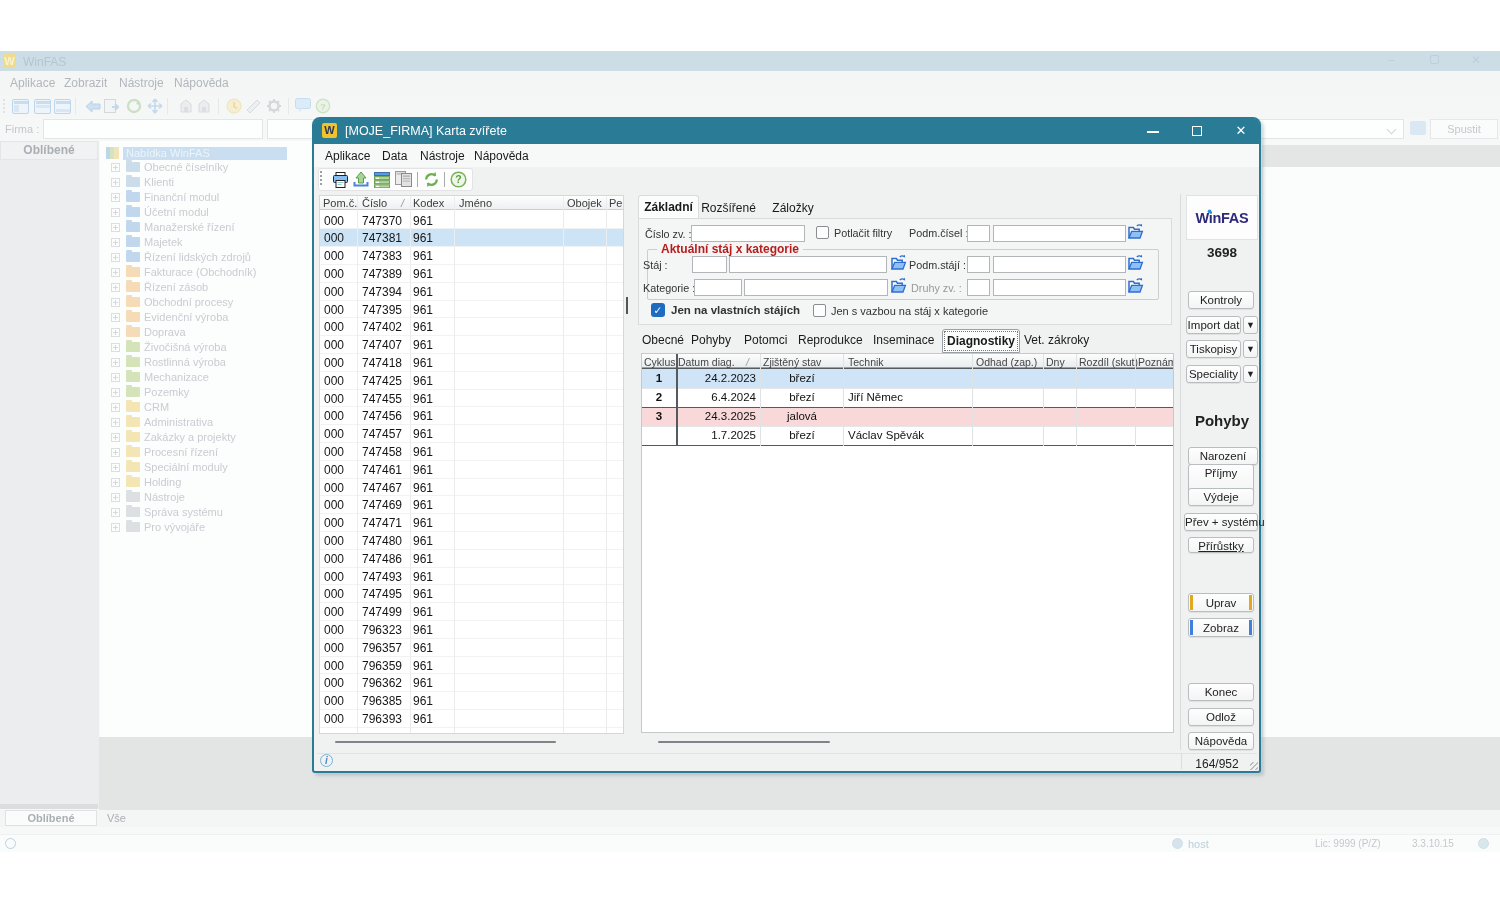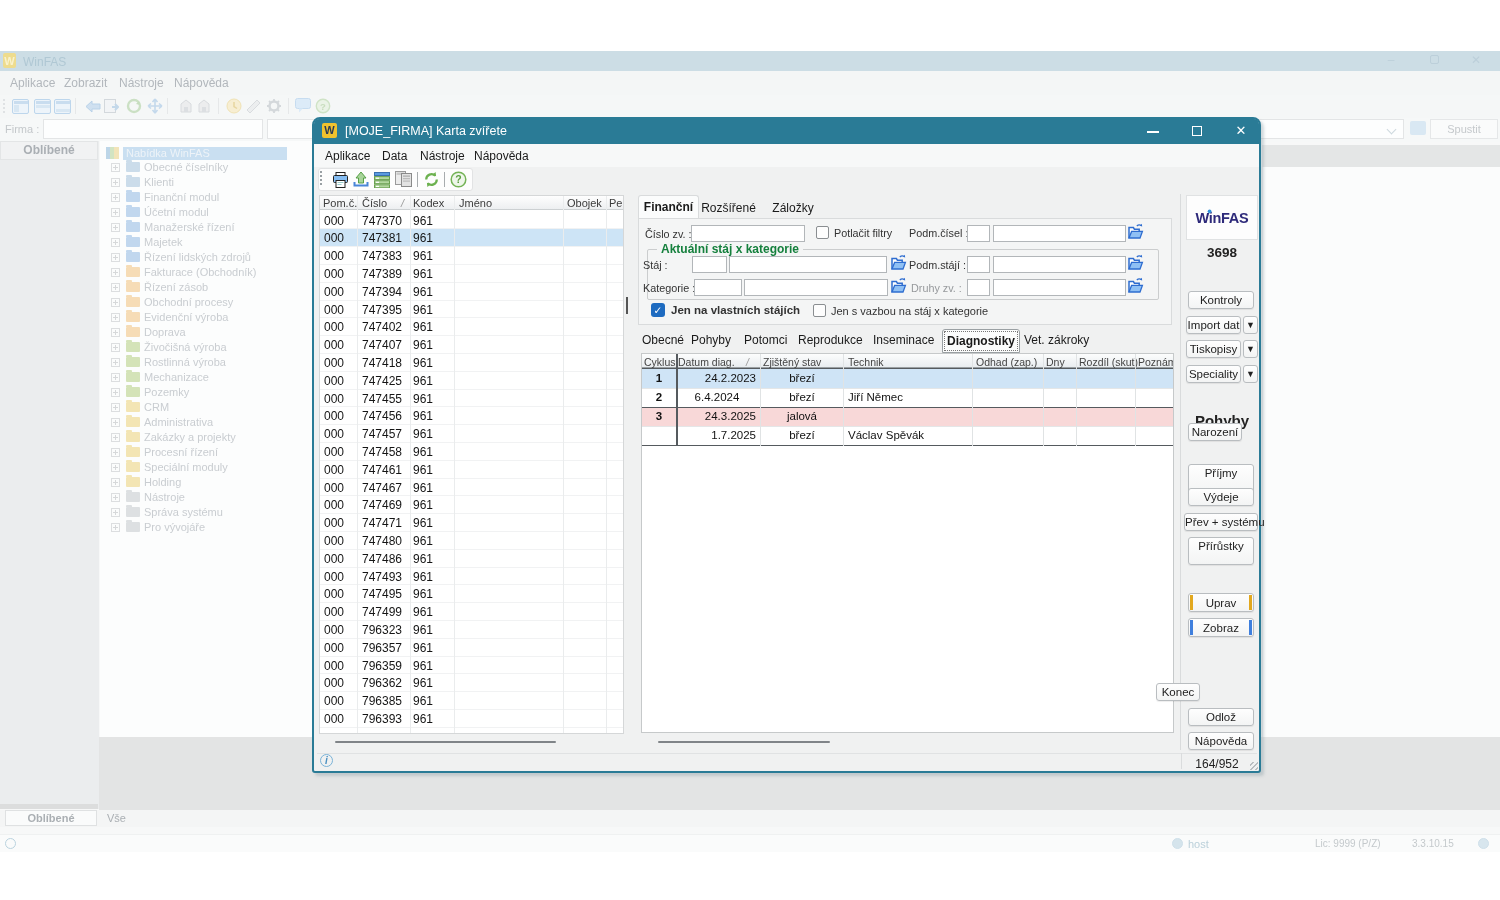--- a/index.html
+++ b/index.html
@@ -61,21 +61,21 @@
 .asel{background:#cde4f6;}
 .arline{position:absolute;left:0;width:303px;height:1px;background:#f1f2f3;}
 .avthumb{position:absolute;left:312px;top:178px;width:2px;height:17px;background:#555;}
 .hthumb{position:absolute;height:2px;background:#808488;border-radius:1px;}
 
 .rtab{position:absolute;font-size:12px;color:#1a1a1a;text-align:center;}
 .rpanel{position:absolute;left:324px;top:99px;width:534px;height:107px;background:#f4f5f5;border:1px solid #d9dbdc;}
 .flabel{position:absolute;font-size:10.8px;color:#333;white-space:nowrap;}
 .finput{position:absolute;background:#fff;border:1px solid #b2b6b9;height:17px;}
 .grpbox{position:absolute;left:8px;top:30px;width:512px;height:51px;border:1px solid #cbcdce;border-radius:2px;}
-.grptitle{position:absolute;left:18px;top:23px;background:#f4f5f5;padding:0 4px;font-size:12px;font-weight:bold;color:#15803d;}
+.grptitle{position:absolute;left:18px;top:23px;background:#f4f5f5;padding:0 4px;font-size:12px;font-weight:bold;color:#b91c1c;}
 .cb{position:absolute;width:13px;height:13px;border:1px solid #8a8e91;border-radius:2px;background:#fdfdfd;}
 .cbc{position:absolute;width:14px;height:14px;border-radius:3px;background:#1e6bc0;color:#fff;font-size:10.5px;text-align:center;line-height:14px;}
 .fold{position:absolute;width:17px;height:15px;}
 
 .stab{position:absolute;font-size:12px;color:#1a1a1a;white-space:nowrap;}
 .dtable{position:absolute;left:327px;top:234px;width:533px;height:380px;background:#fff;border:1px solid #c6c9ca;overflow:hidden;}
 .dthead{position:absolute;left:0;top:0;width:531px;height:14px;background:linear-gradient(#fcfdfd,#e9edf0);border-bottom:1px solid #9aa0a3;}
 .dthead span{position:absolute;top:2px;font-size:10.5px;color:#444;white-space:nowrap;}
 .dtcol{position:absolute;top:0;width:1px;background:#e0e3e4;}
 .dtrow{position:absolute;left:0;width:531px;height:19px;font-size:11.5px;color:#111;}
@@ -579,21 +579,21 @@
           <div class="acol" style="left:90px;"></div>
           <div class="acol" style="left:134px;"></div>
           <div class="acol" style="left:243px;"></div>
           <div class="acol" style="left:286px;"></div>
         </div>
   </div>
   <div class="avthumb"></div>
   <div class="hthumb" style="left:21px;top:622px;width:221px;"></div>
   <div class="hthumb" style="left:344px;top:622px;width:172px;"></div>
 
-  <div class="rtab" style="left:324px;top:76px;width:61px;height:24px;background:#fbfcfc;border:1px solid #d9dbdc;border-bottom:none;border-radius:3px 3px 0 0;font-weight:bold;line-height:23px;">Finanční</div>
+  <div class="rtab" style="left:324px;top:76px;width:61px;height:24px;background:#fbfcfc;border:1px solid #d9dbdc;border-bottom:none;border-radius:3px 3px 0 0;font-weight:bold;line-height:23px;">Základní</div>
   <div class="rtab" style="left:385px;top:80px;width:59px;line-height:19px;">Rozšířené</div>
   <div class="rtab" style="left:452px;top:80px;width:54px;line-height:19px;">Záložky</div>
   <div class="rpanel">
     <div class="flabel" style="left:6px;top:9px;">Číslo zv. :</div>
     <div class="finput" style="left:52px;top:6px;width:114px;"></div>
     <div class="cb" style="left:177px;top:7px;"></div>
     <div class="flabel" style="left:195px;top:8px;">Potlačit filtry</div>
     <div class="flabel" style="left:270px;top:8px;">Podm.čísel :</div>
     <div class="finput" style="left:328px;top:6px;width:23px;"></div>
     <div class="finput" style="left:354px;top:6px;width:133px;"></div>
@@ -669,21 +669,21 @@
     </div>
     <div id="dtrows">
           <div class="dtrow rowblue" style="top:15px;">
             <b style="left:0;width:34px;text-align:center;">1</b>
             <span style="left:36px;width:78px;text-align:right;">24.2.2023</span>
             <span style="left:119px;width:82px;text-align:center;">březí</span>
             <span style="left:206px;"></span>
           </div>
           <div class="dtrow " style="top:34px;">
             <b style="left:0;width:34px;text-align:center;">2</b>
-            <span style="left:36px;width:78px;text-align:center;">6.4.2024</span>
+            <span style="left:36px;width:78px;text-align:right;">6.4.2024</span>
             <span style="left:119px;width:82px;text-align:center;">březí</span>
             <span style="left:206px;">Jiří Němec</span>
           </div>
           <div class="dtrow rowpink" style="top:53px;">
             <b style="left:0;width:34px;text-align:center;">3</b>
             <span style="left:36px;width:78px;text-align:right;">24.3.2025</span>
             <span style="left:119px;width:82px;text-align:center;">jalová</span>
             <span style="left:206px;"></span>
           </div>
           <div class="dtrow " style="top:72px;">
@@ -714,32 +714,32 @@
         </svg></div>
   <div class="num3698">3698</div>
   <div class="sbtn" style="left:874px;top:172px;width:66px;height:18px;line-height:17px;">Kontroly</div>
   <div class="sbtn" style="left:872px;top:197px;width:55px;height:18px;line-height:17px;">Import dat</div>
       <div class="darr" style="left:929px;top:197px;">▼</div>
   <div class="sbtn" style="left:872px;top:221px;width:55px;height:18px;line-height:17px;">Tiskopisy</div>
       <div class="darr" style="left:929px;top:221px;">▼</div>
   <div class="sbtn" style="left:872px;top:246px;width:55px;height:18px;line-height:17px;">Speciality</div>
       <div class="darr" style="left:929px;top:246px;">▼</div>
   <div class="pohlbl">Pohyby</div>
-  <div class="sbtn" style="left:874px;top:304px;width:54px;height:18px;line-height:17px;">Narození</div>
+  <div class="sbtn" style="left:874px;top:328px;width:70px;height:18px;line-height:17px;">Narození</div>
   <div class="sbtn" style="left:874px;top:345px;width:66px;height:30px;line-height:17px;">Příjmy</div>
   <div class="sbtn" style="left:874px;top:369px;width:66px;height:18px;line-height:17px;">Výdeje</div>
   <div class="sbtn" style="left:870px;top:394px;width:74px;height:18px;line-height:17px;">Přev + systému</div>
-  <div class="sbtn" style="left:874px;top:418px;width:66px;height:28px;line-height:17px;">Přírůstky</div>
+  <div class="sbtn" style="left:874px;top:418px;width:66px;height:16px;line-height:17px;text-decoration:underline;">Přírůstky</div>
   <div class="sbtn" style="left:874px;top:474px;width:66px;height:19px;line-height:18px;">Uprav</div>
       <div style="position:absolute;left:876px;top:476px;width:3px;height:15px;background:#e2a81f;"></div>
       <div style="position:absolute;left:935px;top:476px;width:3px;height:15px;background:#e2a81f;"></div>
   <div class="sbtn" style="left:874px;top:499px;width:66px;height:19px;line-height:18px;">Zobraz</div>
       <div style="position:absolute;left:876px;top:501px;width:3px;height:15px;background:#3f7fdd;"></div>
       <div style="position:absolute;left:935px;top:501px;width:3px;height:15px;background:#3f7fdd;"></div>
-  <div class="sbtn" style="left:842px;top:564px;width:44px;height:18px;line-height:17px;">Konec</div>
+  <div class="sbtn" style="left:874px;top:564px;width:66px;height:18px;line-height:17px;">Konec</div>
   <div class="sbtn" style="left:874px;top:589px;width:66px;height:18px;line-height:17px;">Odlož</div>
   <div class="sbtn" style="left:874px;top:613px;width:66px;height:18px;line-height:17px;">Nápověda</div>
 
   <div class="dstatline"></div>
   <div class="iinfo">i</div>
   <div class="vline164"></div>
   <div class="i164">164/952</div>
   <div style="position:absolute;left:936px;top:643px;width:8px;height:8px;background:repeating-linear-gradient(135deg,transparent 0 2px,#b9bdc0 2px 3.5px);"></div>
 </div>
 

